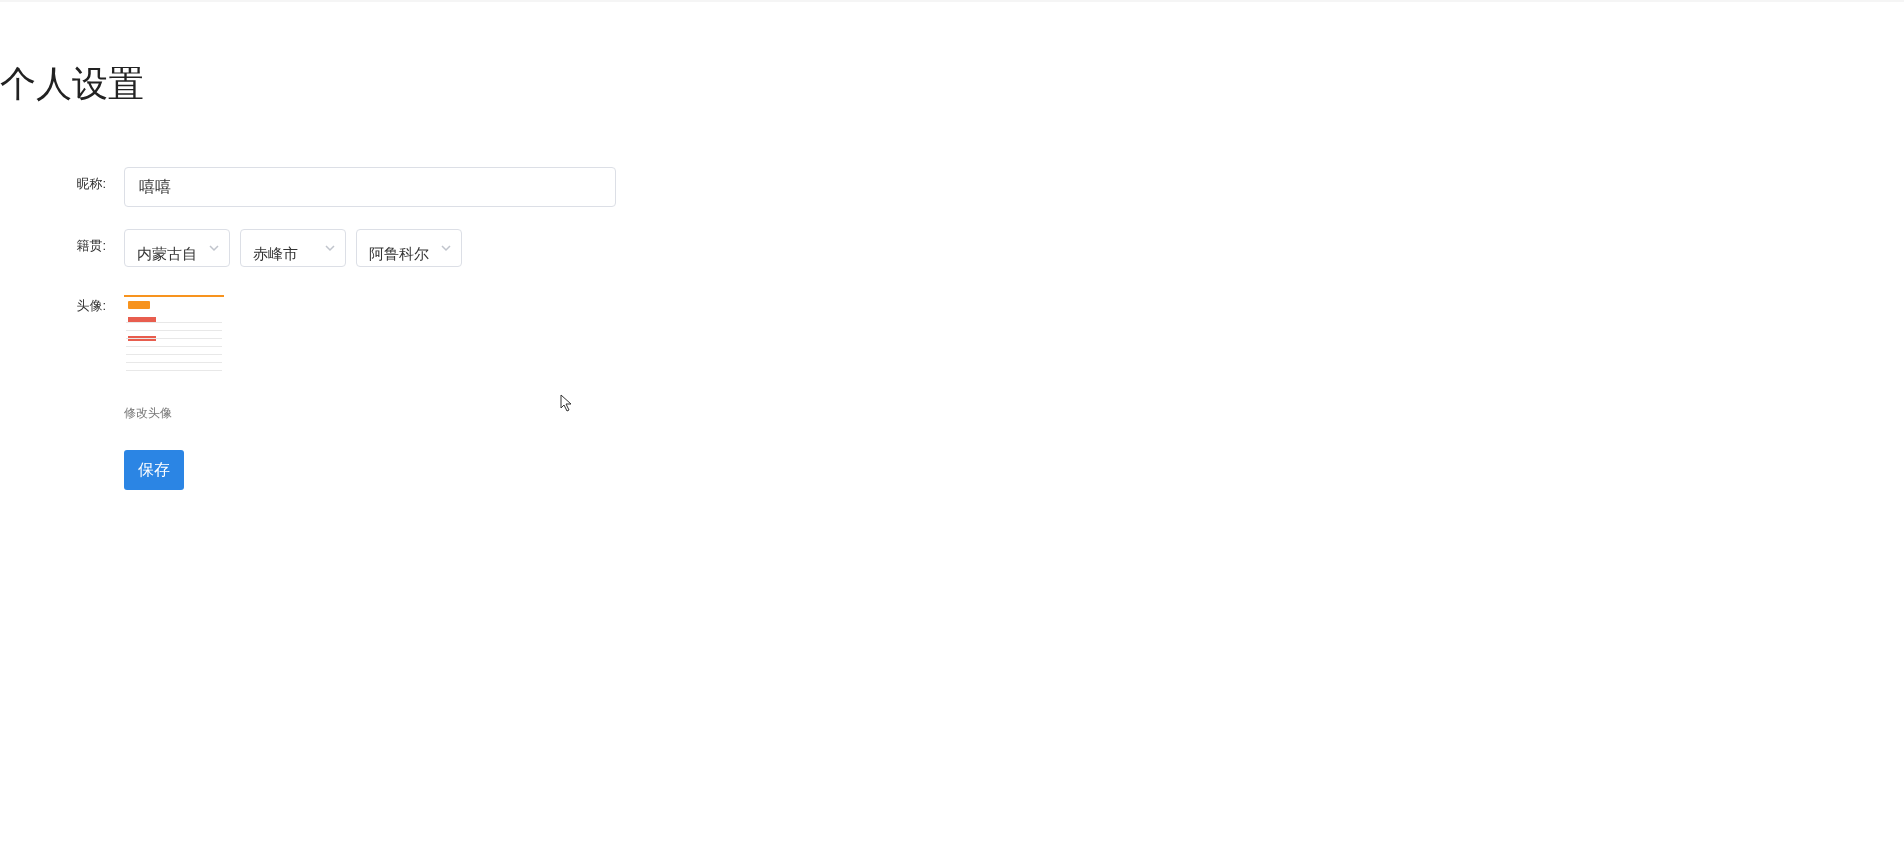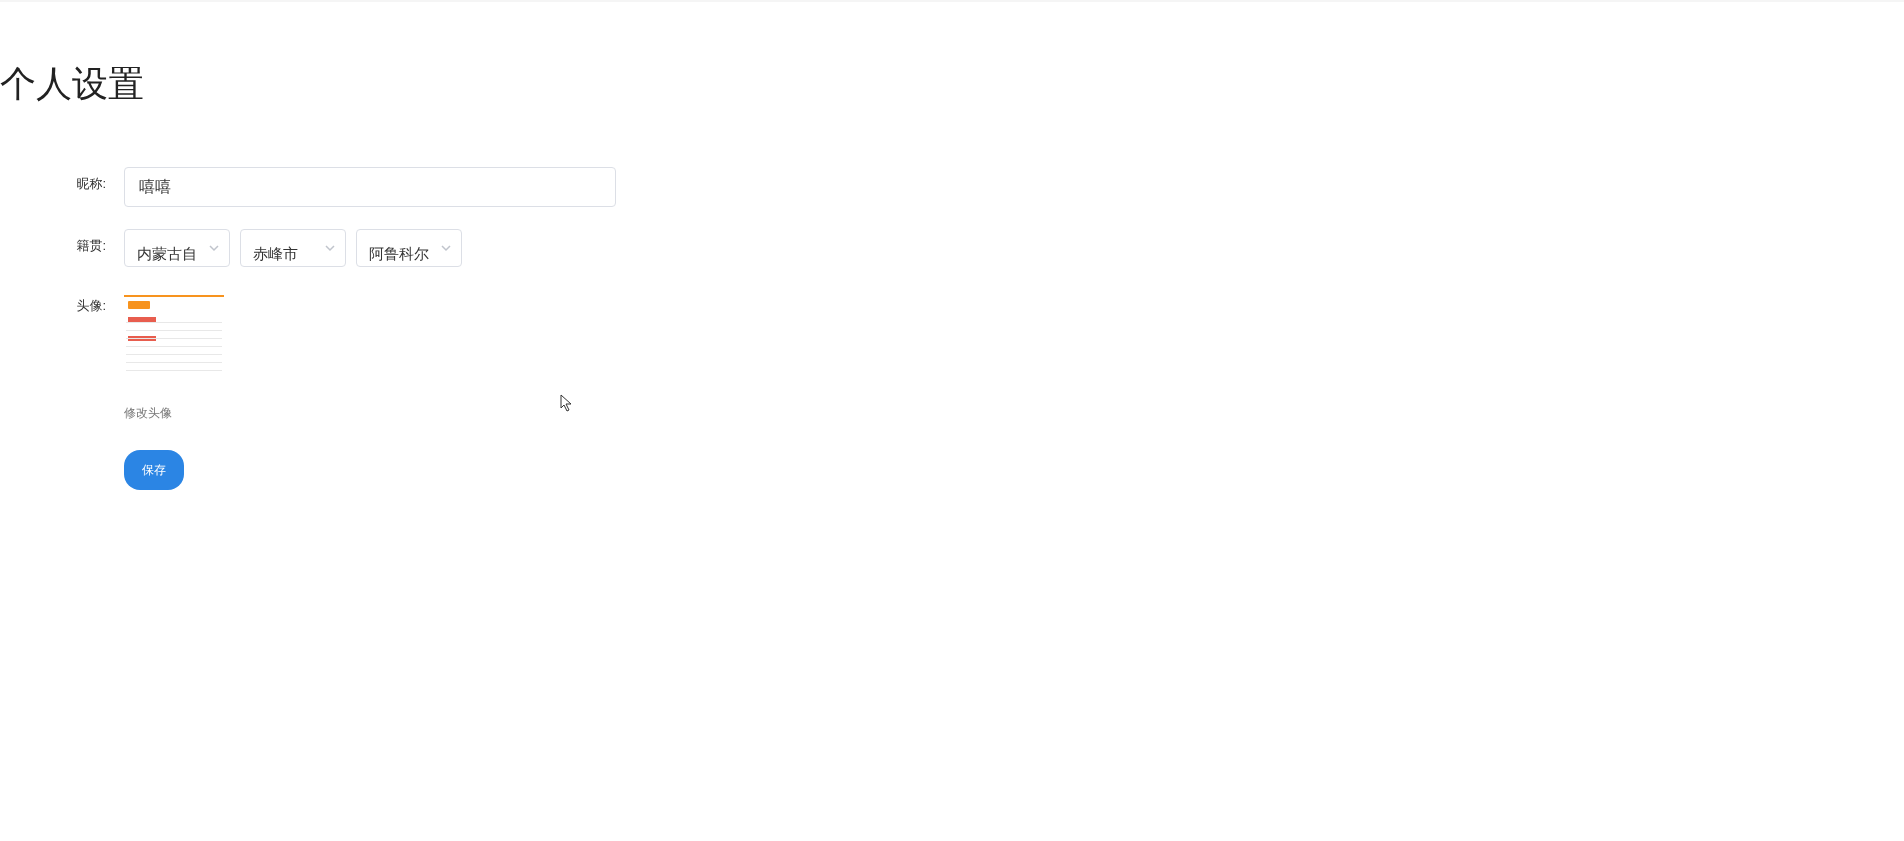--- a/index.html
+++ b/index.html
@@ -158,22 +158,22 @@
       color: #777;
       cursor: pointer;
       margin-bottom: 28px;
     }
     .save-button {
       width: 60px;
       height: 40px;
       background: #2b85e4;
       color: #fff;
       border: none;
-      border-radius: 16px;
-      font-size: 12px;
+      border-radius: 3px;
+      font-size: 16px;
       cursor: pointer;
       display: flex;
       align-items: center;
       justify-content: center;
     }
     .cursor {
       position: absolute;
       left: 560px;
       top: 394px;
       width: 14px;

